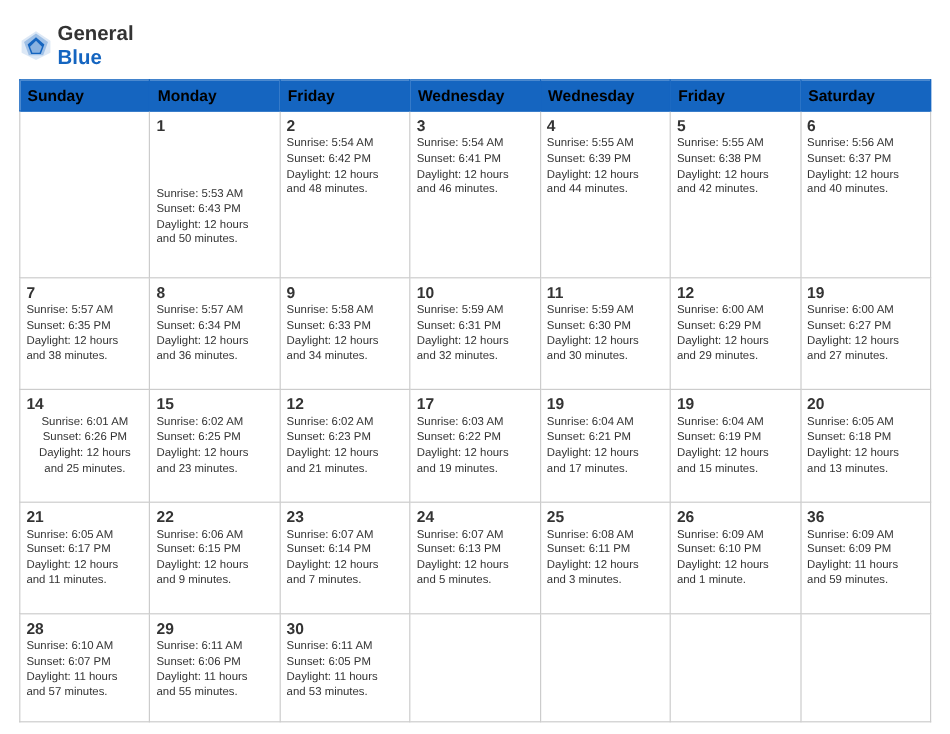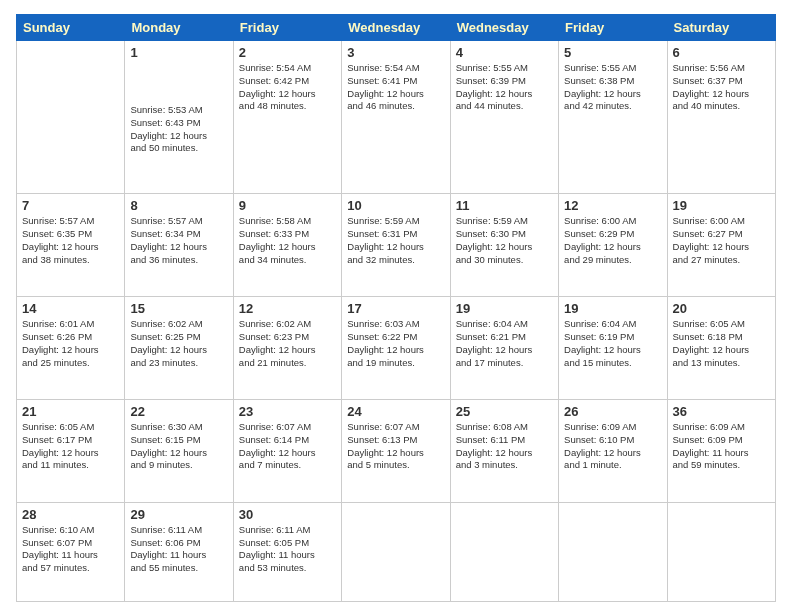--- a/index.html
+++ b/index.html
@@ -48,21 +48,21 @@
     }
     .calendar {
       flex: 1;
       border: 1px solid #ccc;
       border-collapse: collapse;
       width: 100%;
       table-layout: fixed;
     }
     .calendar th {
       background: #1565c0;
-      color: #fef9c3;
+      color: #000000;
       text-align: left;
       padding: 5px 6px;
       font-size: 13px;
       border: 1px solid #1565c0;
     }
     .calendar td {
       border: 1px solid #ccc;
       vertical-align: top;
       padding: 4px 5px;
       font-size: 10px;
@@ -83,20 +83,38 @@
       line-height: 1.35;
     }
     .calendar tr:last-child td {
       height: 72px;
     }
   </style>
 </head>
 <body>
 
 <div class="page">
+  <div class="header">
+    <div class="logo">
+      <svg class="logo-icon" viewBox="0 0 28 28">
+        <polygon points="14,2 26,10 26,20 14,26 2,20 2,10" fill="#1565c0" opacity="0.15"></polygon>
+        <polygon points="14,4 24,11 20,22 8,22 4,11" fill="#1565c0" opacity="0.3"></polygon>
+        <polygon points="14,7 21,13 18,21 10,21 7,13" fill="#1565c0"></polygon>
+        <polygon points="14,10 19,15 17,20 11,20 9,15" fill="#fff" opacity="0.5"></polygon>
+      </svg>
+      <div>
+        <div style="font-size:17px;font-weight:bold;color:#333;">General</div>
+        <div style="font-size:17px;font-weight:bold;color:#1565c0;">Blue</div>
+      </div>
+    </div>
+    <div class="title-block">
+      <div class="month-title"></div>
+      <div class="location-title"></div>
+    </div>
+  </div>
 
   <table class="calendar">
     <thead>
       <tr>
       <th>Sunday</th>
           <th>Monday</th>
           <th>Friday</th>
           <th>Wednesday</th>
           <th>Wednesday</th>
           <th>Friday</th>
@@ -196,21 +214,21 @@
             <span class="day-num">19</span>
             <div class="day-info" style="white-space: pre-line;">Sunrise: 6:00 AM
 Sunset: 6:27 PM
 Daylight: 12 hours
 and 27 minutes.</div>
           </td>
         </tr>
         <tr>
           <td>
             <span class="day-num">14</span>
-            <div class="day-info" style="white-space: pre-line;">Sunrise: 6:01 AM
+            <div class="day-info" style="white-space: pre-line; text-align: center;">Sunrise: 6:01 AM
 Sunset: 6:26 PM
 Daylight: 12 hours
 and 25 minutes.</div>
           </td>
           <td>
             <span class="day-num">15</span>
             <div class="day-info" style="white-space: pre-line;">Sunrise: 6:02 AM
 Sunset: 6:25 PM
 Daylight: 12 hours
 and 23 minutes.</div>
@@ -254,21 +272,21 @@
         <tr>
           <td>
             <span class="day-num">21</span>
             <div class="day-info" style="white-space: pre-line;">Sunrise: 6:05 AM
 Sunset: 6:17 PM
 Daylight: 12 hours
 and 11 minutes.</div>
           </td>
           <td>
             <span class="day-num">22</span>
-            <div class="day-info" style="white-space: pre-line;">Sunrise: 6:30 AM
+            <div class="day-info" style="white-space: pre-line;">Sunrise: 6:06 AM
 Sunset: 6:15 PM
 Daylight: 12 hours
 and 9 minutes.</div>
           </td>
           <td>
             <span class="day-num">23</span>
             <div class="day-info" style="white-space: pre-line;">Sunrise: 6:07 AM
 Sunset: 6:14 PM
 Daylight: 12 hours
 and 7 minutes.</div>

